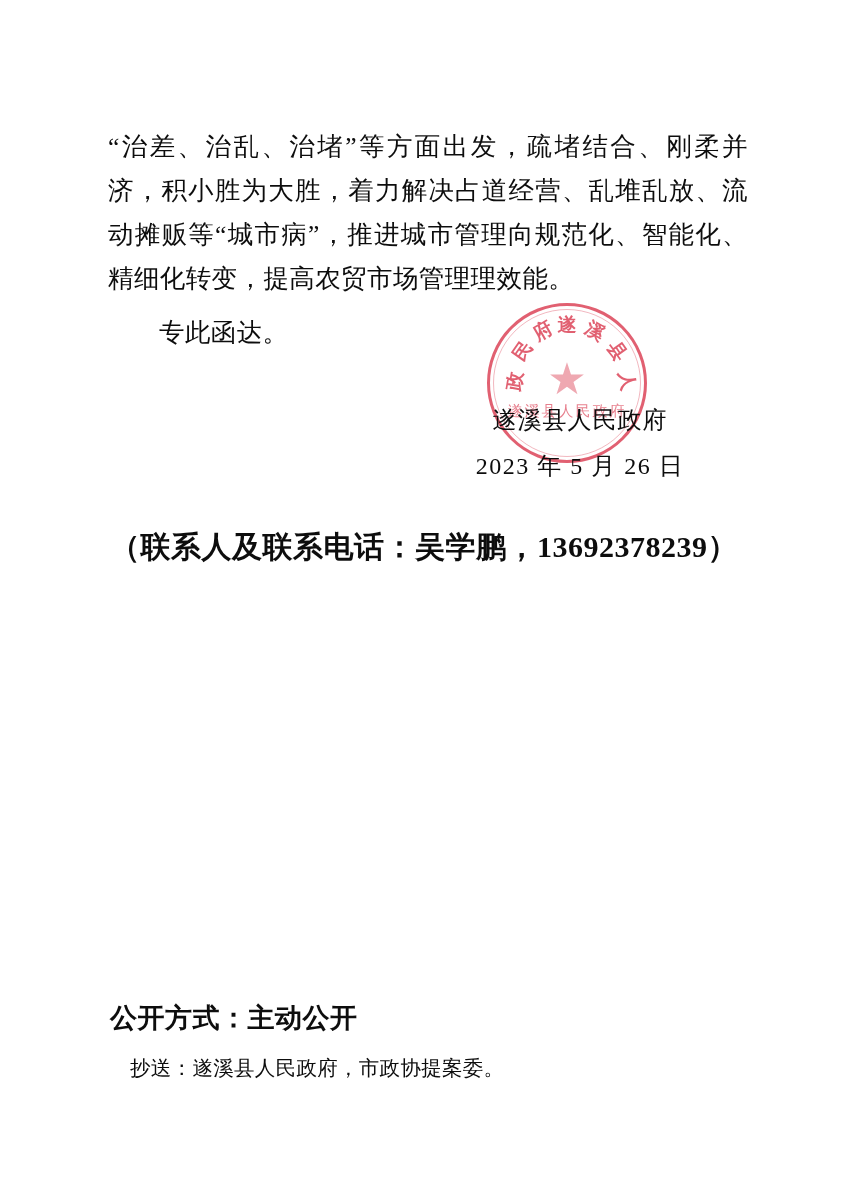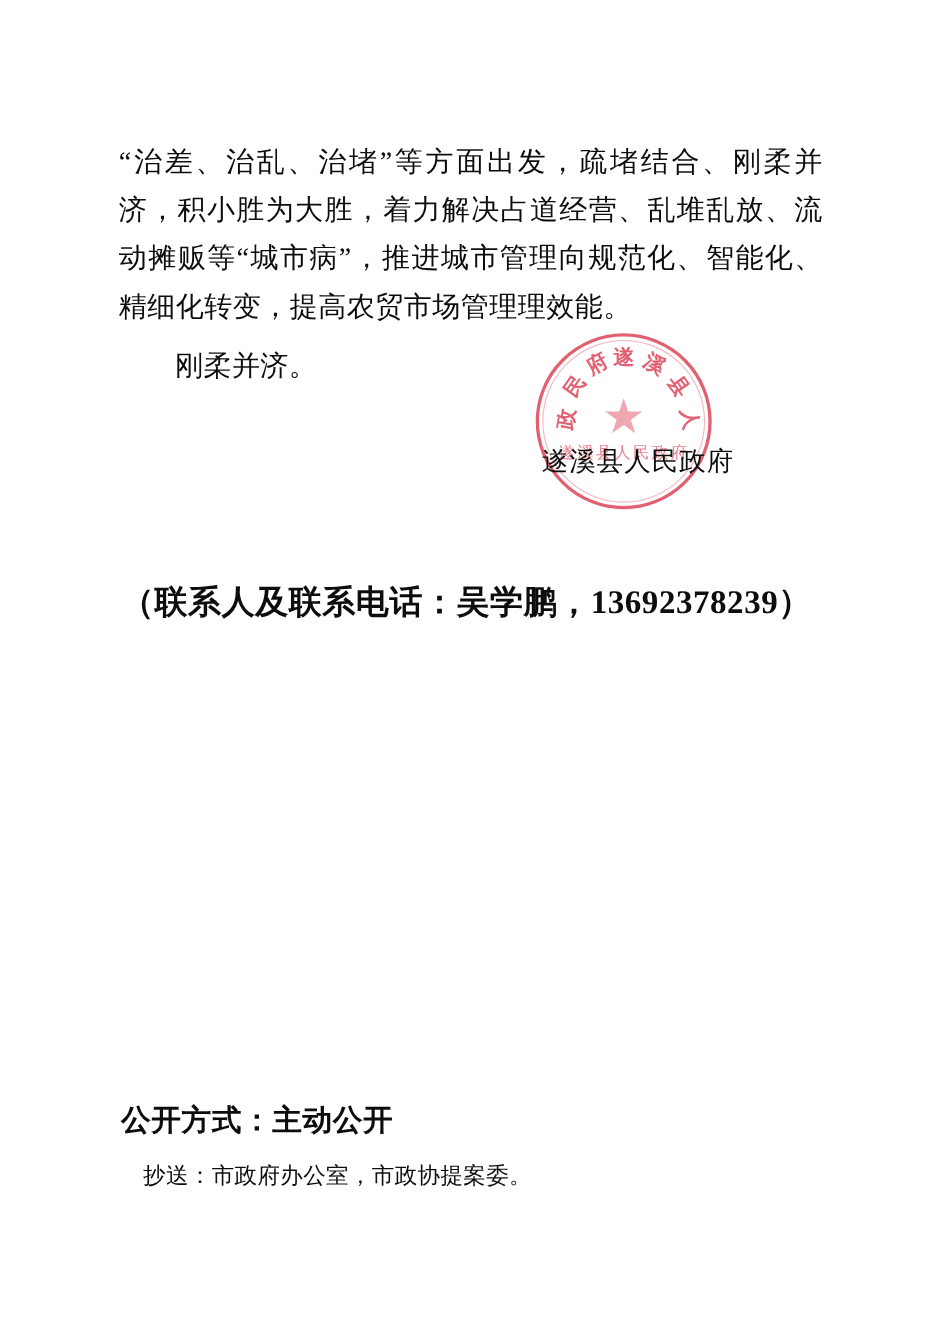--- a/index.html
+++ b/index.html
@@ -165,43 +165,44 @@
     opacity: 0.8;
   }
 </style>
 </head>
 <body>
 
 <div class="page">
 
   <div class="body-text">
     <p class="para">“治差、治乱、治堵”等方面出发，疏堵结合、刚柔并济，积小胜为大胜，着力解决占道经营、乱堆乱放、流动摊贩等“城市病”，推进城市管理向规范化、智能化、精细化转变，提高农贸市场管理理效能。</p>
-    <p class="para-indent">刚柔并济。</p>
+    <p class="para-indent">专此函达。</p>
   </div>
 
   <div class="seal">
     <div class="seal-text">
       <span class="seal-char" style="left:66px; top:6px; transform: rotate(0deg) translateY(0px);">遂</span>
       <span class="seal-char" style="left:94px; top:12px; transform: rotate(30deg);">溪</span>
       <span class="seal-char" style="left:116px; top:32px; transform: rotate(55deg);">县</span>
       <span class="seal-char" style="left:126px; top:62px; transform: rotate(80deg);">人</span>
       <span class="seal-char" style="left:14px; top:62px; transform: rotate(-80deg);">政</span>
       <span class="seal-char" style="left:22px; top:32px; transform: rotate(-55deg);">民</span>
       <span class="seal-char" style="left:42px; top:12px; transform: rotate(-30deg);">府</span>
     </div>
     <div class="seal-star">★</div>
     <div class="seal-bottom">遂溪县人民政府</div>
   </div>
 
   <div class="signature-block">
     <span class="sign-org">遂溪县人民政府</span>
+    <span class="sign-date">2023 年 5 月 26 日</span>
   </div>
 
   <div class="contact-line">（联系人及联系电话：吴学鹏，13692378239）</div>
 
   <div class="footer-block">
     <div class="disclosure">
       <span>公开方式：</span><span class="value">主动公开</span>
     </div>
-    <div class="cc-line">抄送：市政府办公室，市政协提案委。</div>
+    <div class="cc-line">抄送：遂溪县人民政府，市政协提案委。</div>
   </div>
 
 </div>
 
 </body></html>

